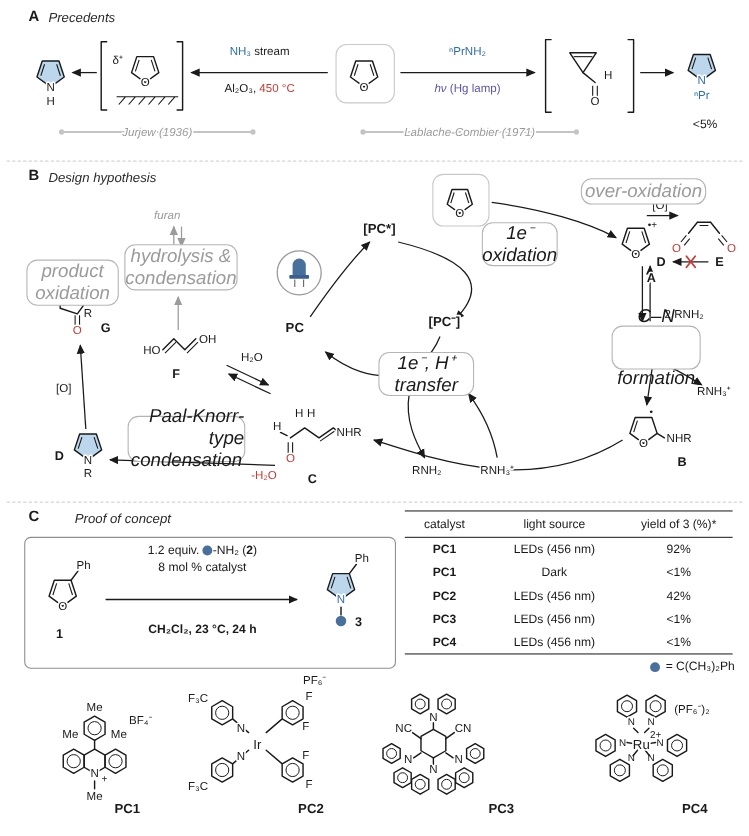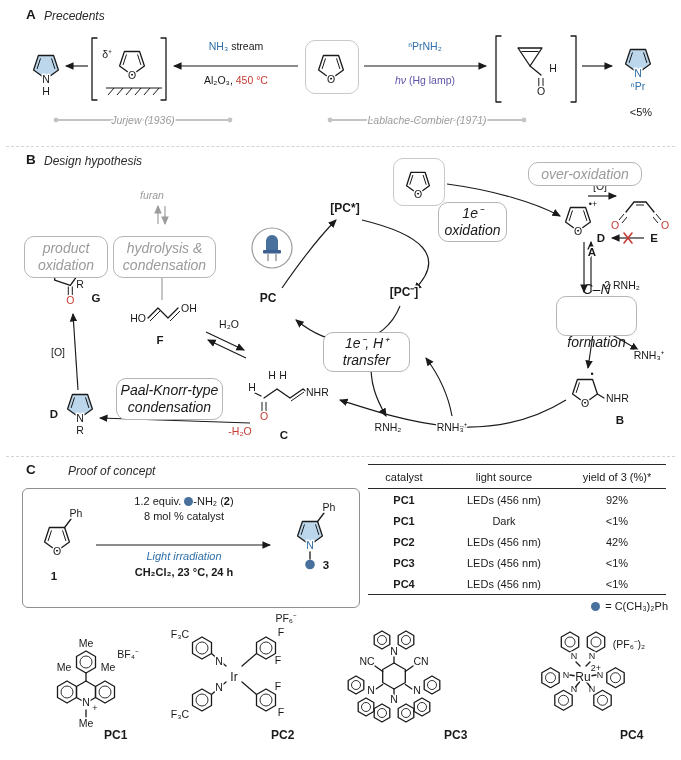--- a/index.html
+++ b/index.html
@@ -26,21 +26,21 @@
   .as{text-anchor:start;} .ae{text-anchor:end;}
   .bt{font-weight:bold;font-size:11.5px;}
   .big{font-size:12px;}
   .sm{font-size:9px;}
   .it{font-style:italic;}
   .atb{fill:var(--accent,#2f6fa8);} .atr{fill:var(--red,#c63b32);}
   .atp{fill:var(--purple,#5c55a8);} .atg{fill:var(--gray,#9b9b9b);}
   
   .gbox{position:absolute;border:1.3px solid #b5b5b5;border-radius:10px;background:#fff;
         display:flex;flex-direction:column;align-items:center;justify-content:center;
-        font-style:italic;font-size:14px;line-height:1.18;text-align:right;z-index:3;}
+        font-style:italic;font-size:17px;line-height:1.18;text-align:right;z-index:3;}
   .gbox.gray{color:var(--gray,#9b9b9b);}
   .fbox{position:absolute;border:1.4px solid #c9c9c9;border-radius:10px;background:#fff;z-index:0;}
   .rxnbox{position:absolute;border:1.3px solid #8f8f8f;border-radius:6px;background:#fff;z-index:0;}
   .cond{position:absolute;left:96px;width:176px;text-align:center;font-size:11px;z-index:3;line-height:14px;}
   .blue{color:var(--accent,#2f6fa8);} .bold{font-weight:bold;}
   .dot{display:inline-block;width:9px;height:9px;border-radius:50%;
        background:var(--dotblue,#48709c);vertical-align:-1px;}
   
   .tbl{position:absolute;left:368px;top:464px;width:298px;font-size:11px;z-index:3;}
   .tblgrid{display:grid;grid-template-columns:72px 128px 98px;align-items:center;text-align:center;}
@@ -142,33 +142,33 @@
   <div class="abs ptitle" style="left:44px;top:154px;">Design hypothesis</div>
   <div class="fbox" style="left:393px;top:158px;width:50px;height:46px;"></div>
 
   <div class="gbox gray" style="left:528px;top:162px;width:112px;height:22px;">
       <span>over-oxidation</span>
     </div>
   <div class="gbox gray" style="left:24px;top:196px;width:82px;height:40px;margin-top:40px;">
       <span>product</span>
       <span>oxidation</span>
     </div>
-  <div class="gbox gray" style="left:113px;top:236px;width:101px;height:40px;font-style:italic;">
+  <div class="gbox gray" style="left:113px;top:222px;width:101px;height:40px;font-style:italic;">
       <span>hydrolysis &amp;</span>
       <span>condensation</span>
     </div>
   <div class="gbox" style="left:116px;top:378px;width:105px;height:40px;">
       <span>Paal-Knorr-type</span>
       <span>condensation</span>
     </div>
   <div class="gbox" style="left:438px;top:202px;width:67px;height:38px;">
       <span>1e⁻</span>
       <span>oxidation</span>
     </div>
-  <div class="gbox" style="left:323px;top:320px;width:85px;height:38px;margin-top:12px;">
+  <div class="gbox" style="left:344px;top:320px;width:85px;height:38px;">
       <span>1e⁻, H⁺</span>
       <span>transfer</span>
     </div>
   <div class="gbox" style="left:556px;top:296px;width:79px;height:38px;gap:36px;">
       <span>C–N</span>
       <span>formation</span>
     </div>
 
   <svg width="681" height="312" style="top:150px;z-index:1;">
     <defs>
@@ -297,21 +297,20 @@
   </svg>
 
   <div class="sep" style="top:456px;"></div>
 
   <div class="abs plabel" style="left:26px;top:462px;">C</div>
   <div class="abs ptitle" style="left:44px;top:464px;margin-left:24px;">Proof of concept</div>
 
   <div class="rxnbox" style="left:22px;top:488px;width:336px;height:118px;"></div>
   <div class="cond" style="top:494px;"><span>1.2 equiv.</span> <span class="dot"></span><span>-NH₂ (</span><span class="bold">2</span><span>)</span></div>
   <div class="cond" style="top:509px;"><span>8 mol % catalyst</span></div>
-  <div class="cond blue" style="top:549px;font-style:italic;"><span>Light irradiation</span></div>
   <div class="cond" style="top:565px;font-weight:bold;"><span>CH₂Cl₂, 23 °C, 24 h</span></div>
 
   <svg width="681" height="150" style="top:460px;z-index:1;">
     <defs>
       <marker id="aC" viewBox="0 0 8 8" refX="7" refY="4" markerWidth="7.5" markerHeight="7.5" orient="auto-start-reverse">
         <path d="M0,0.5 L8,4 L0,7.5 z" fill="#1a1a1a"></path>
       </marker>
     </defs>
     <path class="arw" d="M96,85 L270,85" marker-end="url(#aC)"></path>
 

